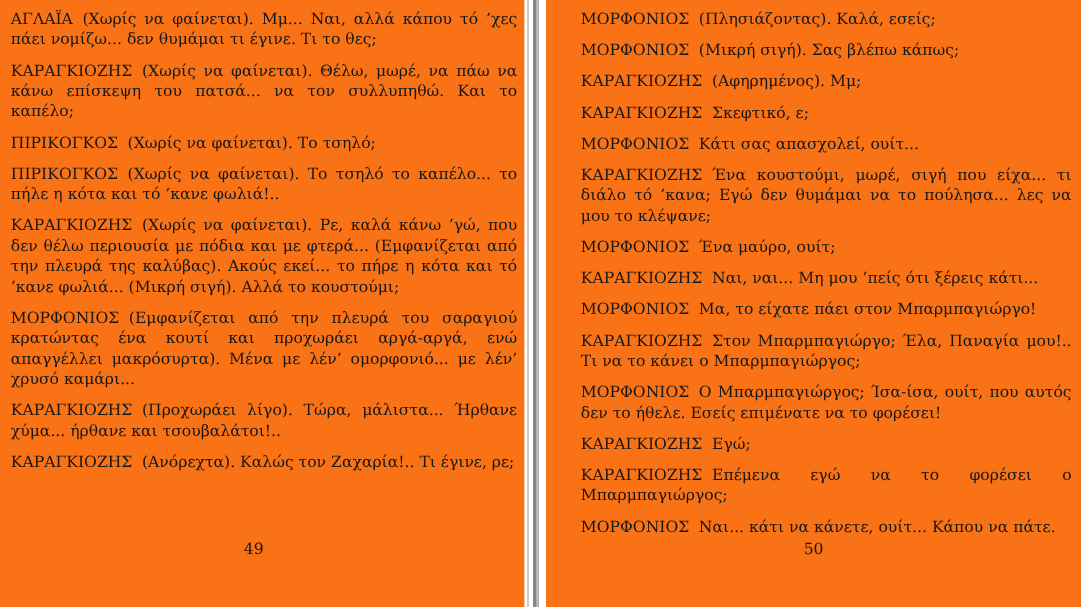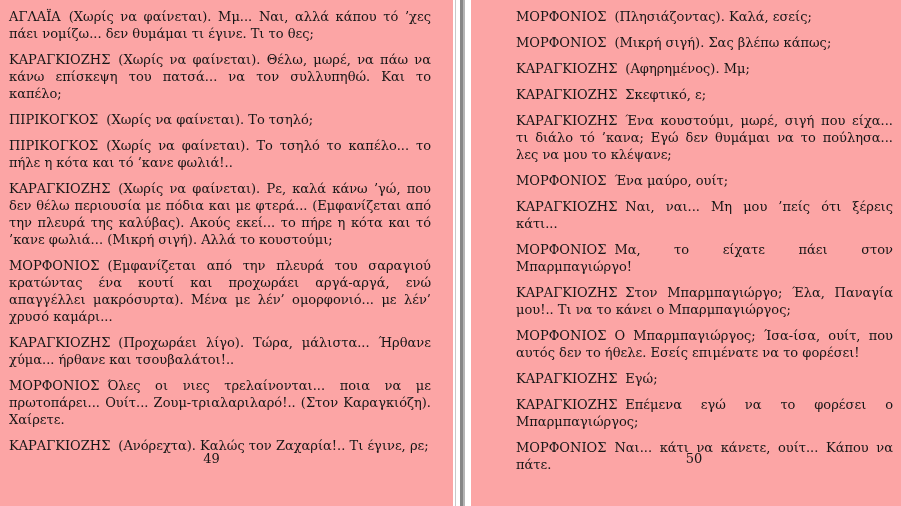--- a/index.html
+++ b/index.html
@@ -3,26 +3,25 @@
 <meta charset="utf-8">
 <style>
   html, body {
     margin: 0;
     padding: 0;
     background: #ffffff;
   }
   .book-spread {
     width: 901px;
     height: 506px;
-    background: #fca5a5;
+    background: #f97316;
     display: flex;
     overflow: hidden;
     font-family: "DejaVu Serif", "Liberation Serif", serif;
     color: #161616;
-    gap: 16px;
   }
   .page {
     position: relative;
     box-sizing: border-box;
     height: 100%;
   }
   .page-left {
     width: 437px;
     padding: 8px 6px 0 9px;
   }
@@ -70,32 +69,32 @@
 <div class="book-spread">
 
   <div class="page page-left">
     <p class="dialogue"><span class="speaker">ΑΓΛΑΪΑ</span><span>(Χωρίς να φαίνεται). Μμ... Ναι, αλλά κάπου τό ’χες πάει νομίζω... δεν θυμάμαι τι έγινε. Τι το θες;</span></p>
     <p class="dialogue"><span class="speaker">ΚΑΡΑΓΚΙΟΖΗΣ</span><span>(Χωρίς να φαίνεται). Θέλω, μωρέ, να πάω να κάνω επίσκεψη του πατσά... να τον συλλυπηθώ. Και το καπέλο;</span></p>
     <p class="dialogue"><span class="speaker">ΠΙΡΙΚΟΓΚΟΣ</span><span>(Χωρίς να φαίνεται). Το τσηλό;</span></p>
     <p class="dialogue"><span class="speaker">ΠΙΡΙΚΟΓΚΟΣ</span><span>(Χωρίς να φαίνεται). Το τσηλό το καπέλο... το πήλε η κότα και τό ’κανε φωλιά!..</span></p>
     <p class="dialogue"><span class="speaker">ΚΑΡΑΓΚΙΟΖΗΣ</span><span>(Χωρίς να φαίνεται). Ρε, καλά κάνω ’γώ, που δεν θέλω περιουσία με πόδια και με φτερά... (Εμφανίζεται από την πλευρά της καλύβας). Ακούς εκεί... το πήρε η κότα και τό ’κανε φωλιά... (Μικρή σιγή). Αλλά το κουστούμι;</span></p>
     <p class="dialogue"><span class="speaker">ΜΟΡΦΟΝΙΟΣ</span><span>(Εμφανίζεται από την πλευρά του σαραγιού κρατώντας ένα κουτί και προχωράει αργά-αργά, ενώ απαγγέλλει μακρόσυρτα). Μένα με λέν’ ομορφονιό... με λέν’ χρυσό καμάρι...</span></p>
     <p class="dialogue"><span class="speaker">ΚΑΡΑΓΚΙΟΖΗΣ</span><span>(Προχωράει λίγο). Τώρα, μάλιστα... Ήρθανε χύμα... ήρθανε και τσουβαλάτοι!..</span></p>
-    <p class="dialogue"><span class="speaker">ΜΟΡΦΟΝΙΟΣ</span><span>Όλες οι νιες τρελαίνονται... ποια να με πρωτοπάρει... Ουίτ... Ζουμ-τριαλαριλαρό!.. (Στον Καραγκιόζη). Χαίρετε.</span></p>
     <p class="dialogue"><span class="speaker">ΚΑΡΑΓΚΙΟΖΗΣ</span><span>(Ανόρεχτα). Καλώς τον Ζαχαρία!.. Τι έγινε, ρε;</span></p>
     <div class="pagenum">49</div>
   </div>
 
   <div class="gutter"></div>
 
   <div class="page page-right">
     <p class="dialogue"><span class="speaker">ΜΟΡΦΟΝΙΟΣ</span><span>(Πλησιάζοντας). Καλά, εσείς;</span></p>
     <p class="dialogue"><span class="speaker">ΜΟΡΦΟΝΙΟΣ</span><span>(Μικρή σιγή). Σας βλέπω κάπως;</span></p>
     <p class="dialogue"><span class="speaker">ΚΑΡΑΓΚΙΟΖΗΣ</span><span>(Αφηρημένος). Μμ;</span></p>
     <p class="dialogue"><span class="speaker">ΚΑΡΑΓΚΙΟΖΗΣ</span><span>Σκεφτικό, ε;</span></p>
+    <p class="dialogue"><span class="speaker">ΜΟΡΦΟΝΙΟΣ</span><span>Κάτι σας απασχολεί, ουίτ...</span></p>
     <p class="dialogue"><span class="speaker">ΚΑΡΑΓΚΙΟΖΗΣ</span><span>Ένα κουστούμι, μωρέ, σιγή που είχα... τι διάλο τό ’κανα; Εγώ δεν θυμάμαι να το πούλησα... λες να μου το κλέψανε;</span></p>
     <p class="dialogue"><span class="speaker">ΜΟΡΦΟΝΙΟΣ</span><span>Ένα μαύρο, ουίτ;</span></p>
     <p class="dialogue"><span class="speaker">ΚΑΡΑΓΚΙΟΖΗΣ</span><span>Ναι, ναι... Μη μου ’πείς ότι ξέρεις κάτι...</span></p>
     <p class="dialogue"><span class="speaker">ΜΟΡΦΟΝΙΟΣ</span><span>Μα, το είχατε πάει στον Μπαρμπαγιώργο!</span></p>
     <p class="dialogue"><span class="speaker">ΚΑΡΑΓΚΙΟΖΗΣ</span><span>Στον Μπαρμπαγιώργο; Έλα, Παναγία μου!.. Τι να το κάνει ο Μπαρμπαγιώργος;</span></p>
     <p class="dialogue"><span class="speaker">ΜΟΡΦΟΝΙΟΣ</span><span>Ο Μπαρμπαγιώργος; Ίσα-ίσα, ουίτ, που αυτός δεν το ήθελε. Εσείς επιμένατε να το φορέσει!</span></p>
     <p class="dialogue"><span class="speaker">ΚΑΡΑΓΚΙΟΖΗΣ</span><span>Εγώ;</span></p>
     <p class="dialogue"><span class="speaker">ΚΑΡΑΓΚΙΟΖΗΣ</span><span>Επέμενα εγώ να το φορέσει ο Μπαρμπαγιώργος;</span></p>
     <p class="dialogue"><span class="speaker">ΜΟΡΦΟΝΙΟΣ</span><span>Ναι... κάτι να κάνετε, ουίτ... Κάπου να πάτε.</span></p>
     <div class="pagenum">50</div>

